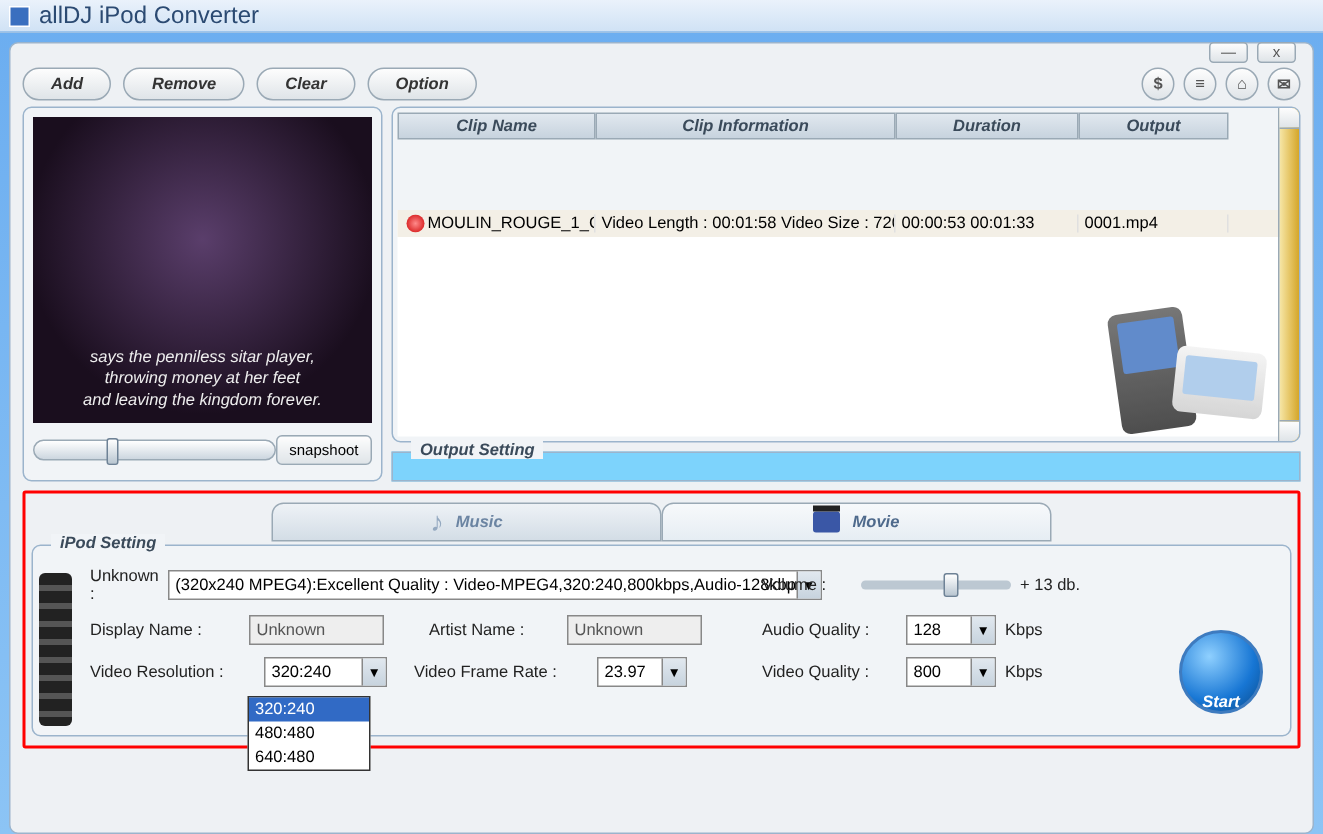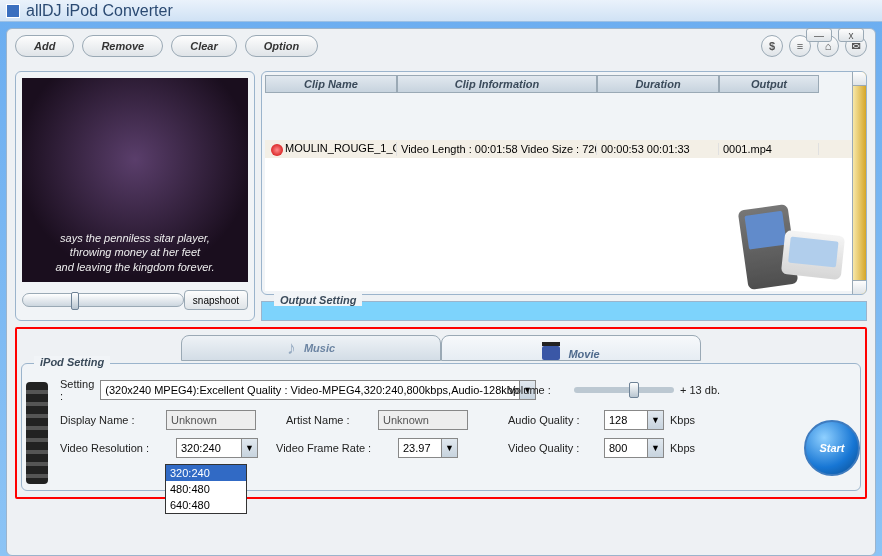--- a/index.html
+++ b/index.html
@@ -4,21 +4,21 @@
 <style>
 * { box-sizing: border-box; margin: 0; padding: 0; font-family: Tahoma, Arial, sans-serif; font-size: 11px; }
 body { background: linear-gradient(#6badf0, #8cc4f5); width: 882px; height: 556px; overflow: hidden; }
 
 .titlebar { height: 22px; background: linear-gradient(#eaf2fb, #d0e2f5); display: flex; align-items: center; padding: 0 6px; border-bottom: 1px solid #9cc0e4; }
 .titlebar .icon { width: 14px; height: 14px; background: #3a6fbf; margin-right: 6px; border: 1px solid #fff; }
 .titlebar .title { color: #2b4a72; font-size: 16px; }
 
 .window { margin: 6px; background: #eef1f4; border: 1px solid #9bb4cc; border-radius: 6px; height: 528px; padding: 6px 8px; }
 
-.topbar { display: flex; align-items: flex-start; height: 32px; margin-bottom: 4px; }
+.topbar { display: flex; align-items: flex-end; height: 32px; margin-bottom: 4px; }
 .pill-btn { height: 22px; padding: 0 18px; margin-right: 8px; background: linear-gradient(#fdfdfd, #dfe4e8); border: 1px solid #9aa9b5; border-radius: 11px; color: #333; font-style: italic; font-weight: bold; cursor: pointer; }
 .round-icon { width: 22px; height: 22px; border-radius: 50%; background: linear-gradient(#fdfdfd, #dfe4e8); border: 1px solid #9aa9b5; margin-left: 6px; display: flex; align-items: center; justify-content: center; color: #555; font-weight: bold; cursor: pointer; }
 .spacer { flex: 1; }
 
 .midrow { display: flex; gap: 6px; height: 250px; }
 
 .preview-panel { width: 240px; border: 1px solid #9bb4cc; border-radius: 6px; background: #f1f4f7; padding: 6px; display: flex; flex-direction: column; }
 .preview-video { flex: 1; background: #000; color: #fff; display: flex; align-items: flex-end; justify-content: center; padding: 8px; font-size: 10px; text-align: center; position: relative; }
 .preview-scene { position: absolute; inset: 0; background: radial-gradient(circle at 50% 40%, #5a3e6b 0%, #1a0e1e 70%); }
 .preview-text { position: relative; color: #eee; font-style: italic; line-height: 1.3; }
@@ -49,38 +49,38 @@
 .output-fieldset { border: 1px solid #9bb4cc; border-radius: 0; background: #7dd3fc; padding: 10px 8px 8px; position: relative; }
 .fs-legend { position: absolute; top: -8px; left: 12px; background: #f1f4f7; padding: 0 6px; color: #3a4a5a; font-style: italic; font-weight: bold; }
 .output-row { display: flex; align-items: center; gap: 6px; }
 .time-input { width: 62px; height: 18px; border: 1px solid #888; background: #fff; padding: 0 4px; font-size: 10px; }
 .folder-input { flex: 1; height: 18px; border: 1px solid #888; background: #fff; padding: 0 4px; font-size: 10px; }
 .lbl { color: #222; }
 
 .tabs-area { margin-top: 6px; border: 2px solid red; border-radius: 2px; padding: 2px 4px 4px; height: 172px; position: relative; }
 .tabs-bg { height: 30px; display: flex; justify-content: center; align-items: flex-end; gap: 0; margin-bottom: 2px; }
 .tab { width: 260px; height: 26px; background: linear-gradient(#eef2f6, #d3dde6); border: 1px solid #9aa9b5; border-radius: 8px 8px 0 0; display: flex; align-items: center; justify-content: center; gap: 8px; color: #6b84a2; font-style: italic; font-weight: bold; font-size: 18px; cursor: pointer; }
-.tab.active { background: linear-gradient(#f7f9fb, #e6edf3); color: #4f6a8c; align-items: flex-end; }
+.tab.active { background: linear-gradient(#f7f9fb, #e6edf3); color: #4f6a8c; }
 .music-note { color: #94a9c0; font-size: 18px; }
 .movie-clap { width: 18px; height: 14px; background: #3a57a6; border-radius: 2px; position: relative; }
 .movie-clap::before { content:''; position:absolute; top:-4px; left:0; right:0; height:4px; background:#222; }
 
 .ipod-setting { border: 1px solid #9bb4cc; border-radius: 6px; background: #f1f4f7; padding: 14px 8px 8px; position: relative; height: 128px; }
 .film-strip { position: absolute; left: 4px; top: 18px; bottom: 6px; width: 22px; background: repeating-linear-gradient(#222 0 8px, #555 8px 12px); border-radius: 4px; }
 .setting-grid { margin-left: 30px; display: grid; grid-template-columns: 440px 230px 100px; column-gap: 8px; row-gap: 8px; align-items: center; }
 .row-a { display: flex; align-items: center; gap: 6px; }
 .label { width: 110px; text-align: left; color: #222; }
 .sel { height: 20px; border: 1px solid #888; background: #fff; padding: 0 4px; display: flex; align-items: center; justify-content: space-between; cursor: pointer; }
 .sel .arrow { width: 16px; height: 18px; background: linear-gradient(#e1e8ef, #c7d3de); border-left: 1px solid #888; display: flex; align-items: center; justify-content: center; font-size: 9px; margin-right: -4px; }
 .txt-in { height: 20px; border: 1px solid #888; background: #eee; padding: 0 4px; color: #555; }
 .vol-slider { width: 100px; height: 6px; background: #bcc8d2; border-radius: 3px; position: relative; display: inline-block; vertical-align: middle; }
 .vol-thumb { position: absolute; left: 55%; top: -5px; width: 10px; height: 16px; background: linear-gradient(#fff, #b9c6d1); border: 1px solid #6e8296; border-radius: 2px; }
 .unit { color: #222; }
 
-.start-btn { position: absolute; right: 0; bottom: 14px; width: 56px; height: 56px; border-radius: 50%; background: radial-gradient(circle at 35% 30%, #8fd0ff, #1776d4 60%, #0a4a8a); border: 2px solid #3e7bbf; color: #fff; font-style: italic; font-weight: bold; font-size: 14px; display: flex; align-items: center; justify-content: center; cursor: pointer; }
+.start-btn { position: absolute; right: 18px; bottom: 14px; width: 56px; height: 56px; border-radius: 50%; background: radial-gradient(circle at 35% 30%, #8fd0ff, #1776d4 60%, #0a4a8a); border: 2px solid #3e7bbf; color: #fff; font-style: italic; font-weight: bold; font-size: 14px; display: flex; align-items: flex-end; justify-content: center; cursor: pointer; }
 
 .dropdown-pop { position: absolute; left: 191px; top: 106px; width: 82px; background: #fff; border: 1px solid #333; z-index: 10; }
 .dropdown-pop div { padding: 2px 4px; cursor: pointer; }
 .dropdown-pop div.sel-item { background: #316ac5; color: #fff; }
 
 .win-controls { position: absolute; top: 28px; right: 18px; display: flex; gap: 6px; }
 .win-btn { width: 26px; height: 14px; border: 1px solid #9aa9b5; border-radius: 3px; background: linear-gradient(#fdfdfd, #dfe4e8); font-size: 10px; display:flex; align-items:center; justify-content:center; color:#555; cursor:pointer; }
 
 .col-clip { width: 132px; }
 .col-info { width: 200px; }
@@ -174,21 +174,21 @@
       </div>
     </div>
 
     <div class="ipod-setting">
       <div class="fs-legend">iPod Setting</div>
       <div class="film-strip"></div>
 
       <div class="setting-grid">
 
         <div class="row-a">
-          <span class="label" style="width:86px">Setting :</span>
+          <span class="label" style="width:86px">Unknown :</span>
           <div class="sel" style="flex:1">
             <span style="overflow:hidden; white-space:nowrap;">(320x240 MPEG4):Excellent Quality : Video-MPEG4,320:240,800kbps,Audio-128kbp</span>
             <span class="arrow">▼</span>
           </div>
         </div>
         <div class="row-a">
           <span class="label" style="width:60px">Volume :</span>
           <div class="vol-slider">
               <div class="vol-thumb"></div>
             </div>

